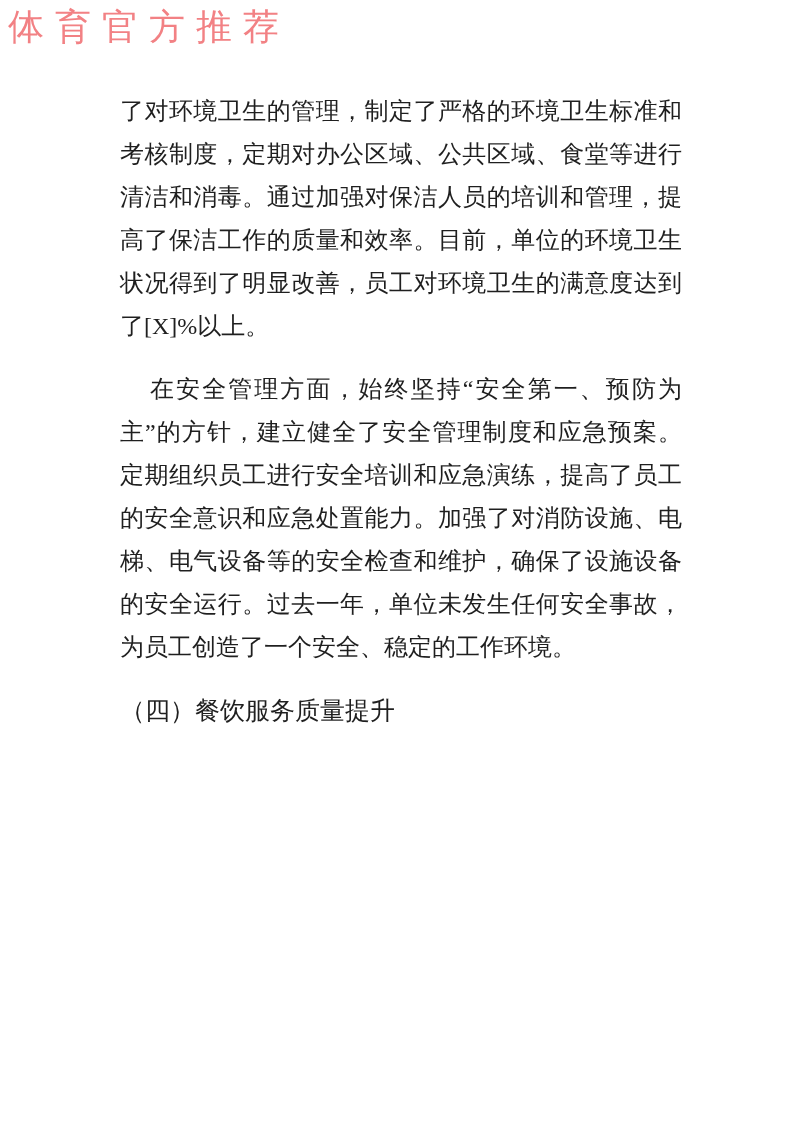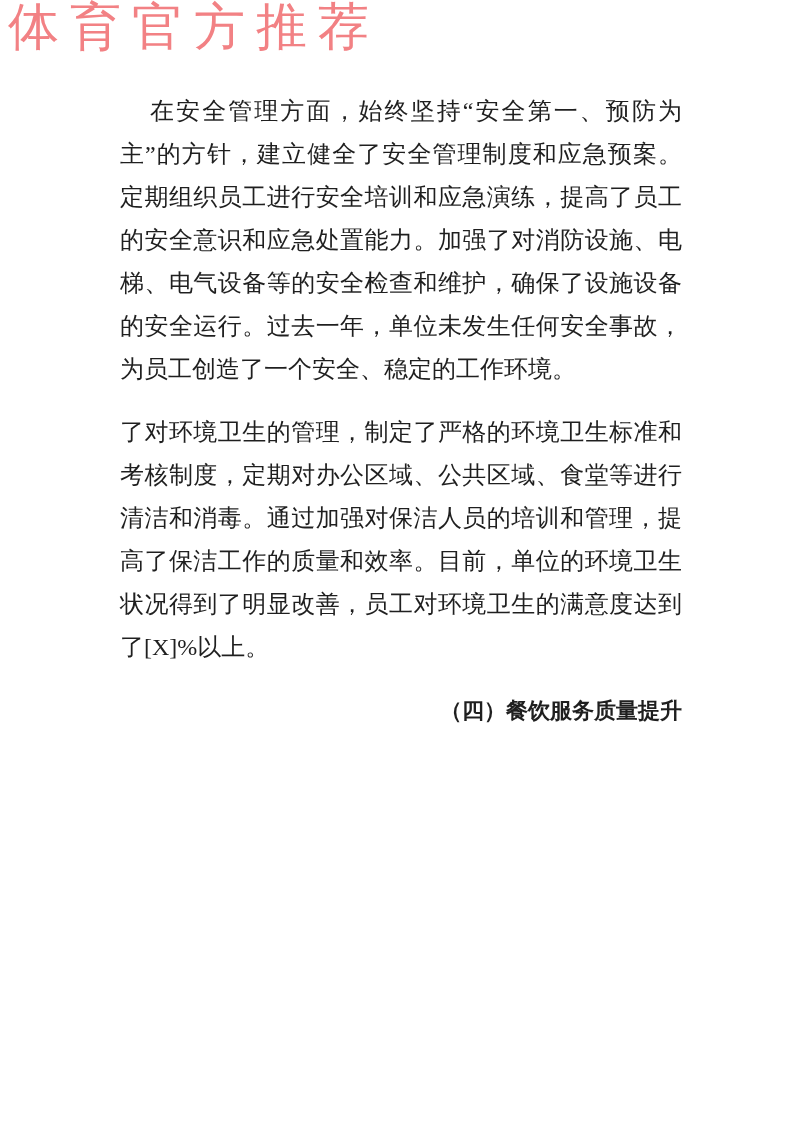--- a/index.html
+++ b/index.html
@@ -11,21 +11,21 @@
     width: 800px;
     height: 1131px;
     position: relative;
     overflow: hidden;
     font-family: "Liberation Serif", serif;
   }
   .watermark {
     position: absolute;
     top: 1px;
     left: 8px;
-    font-size: 51px;
+    font-size: 36px;
     line-height: 52px;
     letter-spacing: 11px;
     color: #f28184;
     font-weight: 400;
     white-space: nowrap;
   }
   .doc {
     position: absolute;
     top: 90px;
     left: 120px;
@@ -37,33 +37,33 @@
     text-justify: inter-character;
   }
   .para {
     margin: 0 0 20px 0;
   }
   .para.indent {
     text-indent: 30px;
   }
   .heading {
     margin: 0 0 20px 0;
-    font-size: 22px;
-    font-weight: bold;
+    font-size: 25px;
+    font-weight: normal;
     line-height: 43px;
-    text-align: right;
+    text-align: left;
   }
 </style>
 </head>
 <body>
 
 <div class="watermark">体育官方推荐</div>
 
 <main class="doc">
 
+  <p class="para">了对环境卫生的管理，制定了严格的环境卫生标准和考核制度，定期对办公区域、公共区域、食堂等进行清洁和消毒。通过加强对保洁人员的培训和管理，提高了保洁工作的质量和效率。目前，单位的环境卫生状况得到了明显改善，员工对环境卫生的满意度达到了[X]%以上。</p>
+
   <p class="para indent">在安全管理方面，始终坚持“安全第一、预防为主”的方针，建立健全了安全管理制度和应急预案。定期组织员工进行安全培训和应急演练，提高了员工的安全意识和应急处置能力。加强了对消防设施、电梯、电气设备等的安全检查和维护，确保了设施设备的安全运行。过去一年，单位未发生任何安全事故，为员工创造了一个安全、稳定的工作环境。</p>
-
-  <p class="para">了对环境卫生的管理，制定了严格的环境卫生标准和考核制度，定期对办公区域、公共区域、食堂等进行清洁和消毒。通过加强对保洁人员的培训和管理，提高了保洁工作的质量和效率。目前，单位的环境卫生状况得到了明显改善，员工对环境卫生的满意度达到了[X]%以上。</p>
 
   <h3 class="heading">（四）餐饮服务质量提升</h3>
 
 
 </main>
 
 </body></html>

